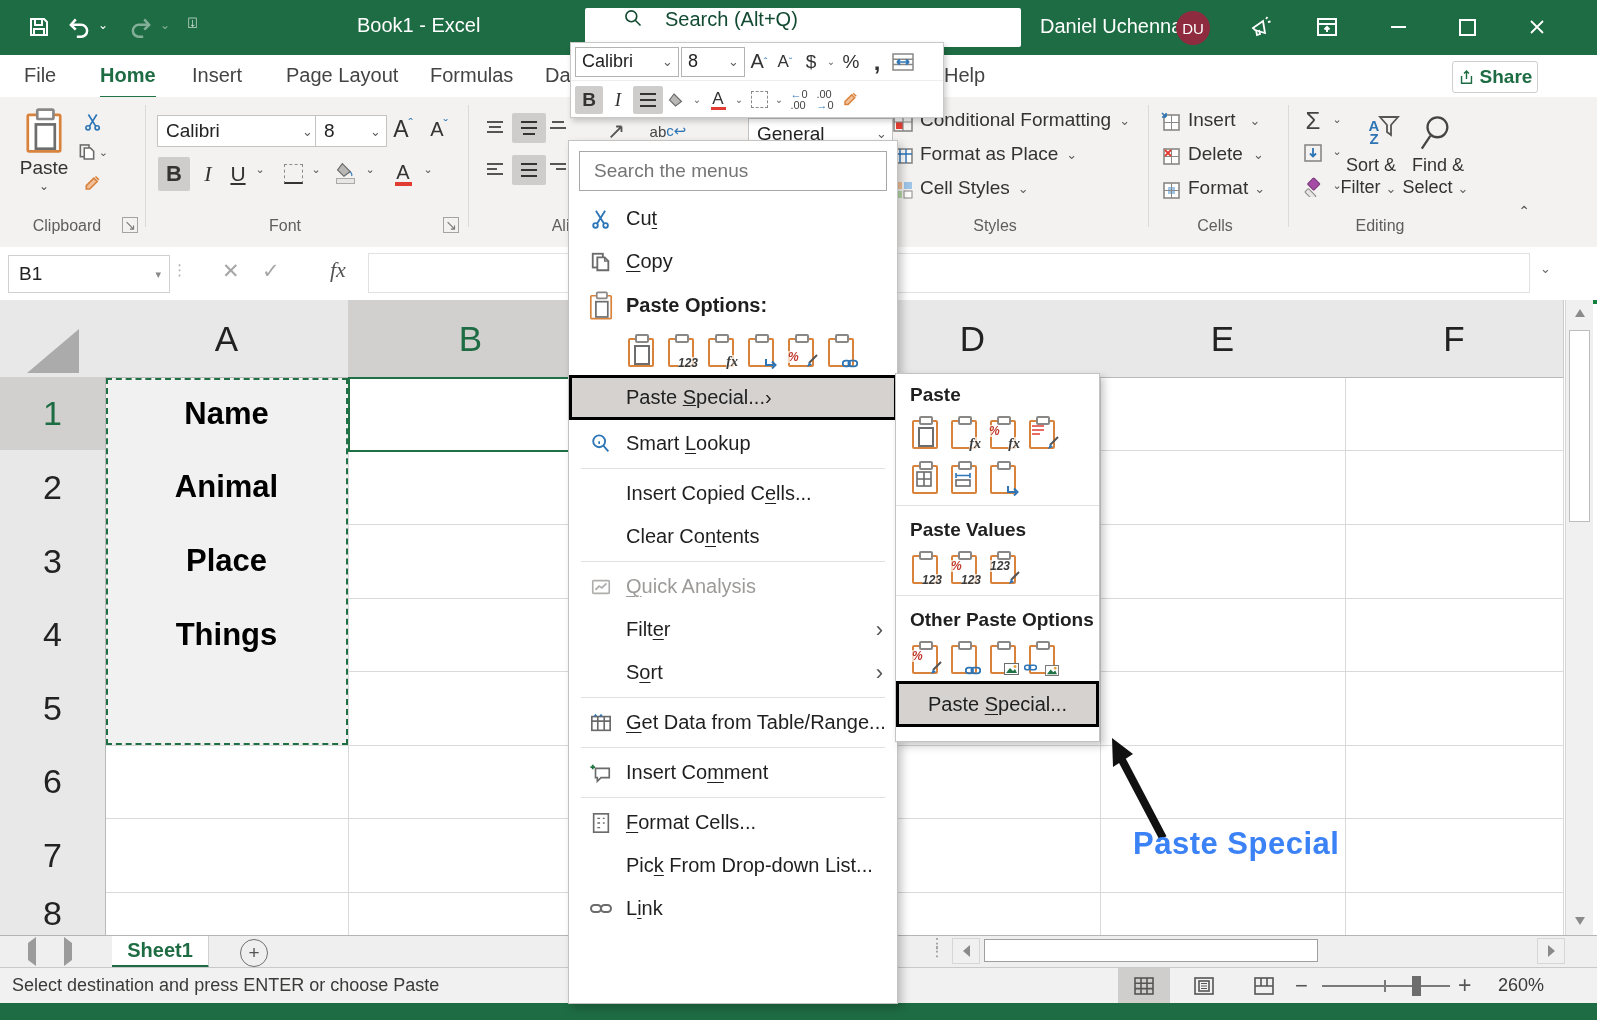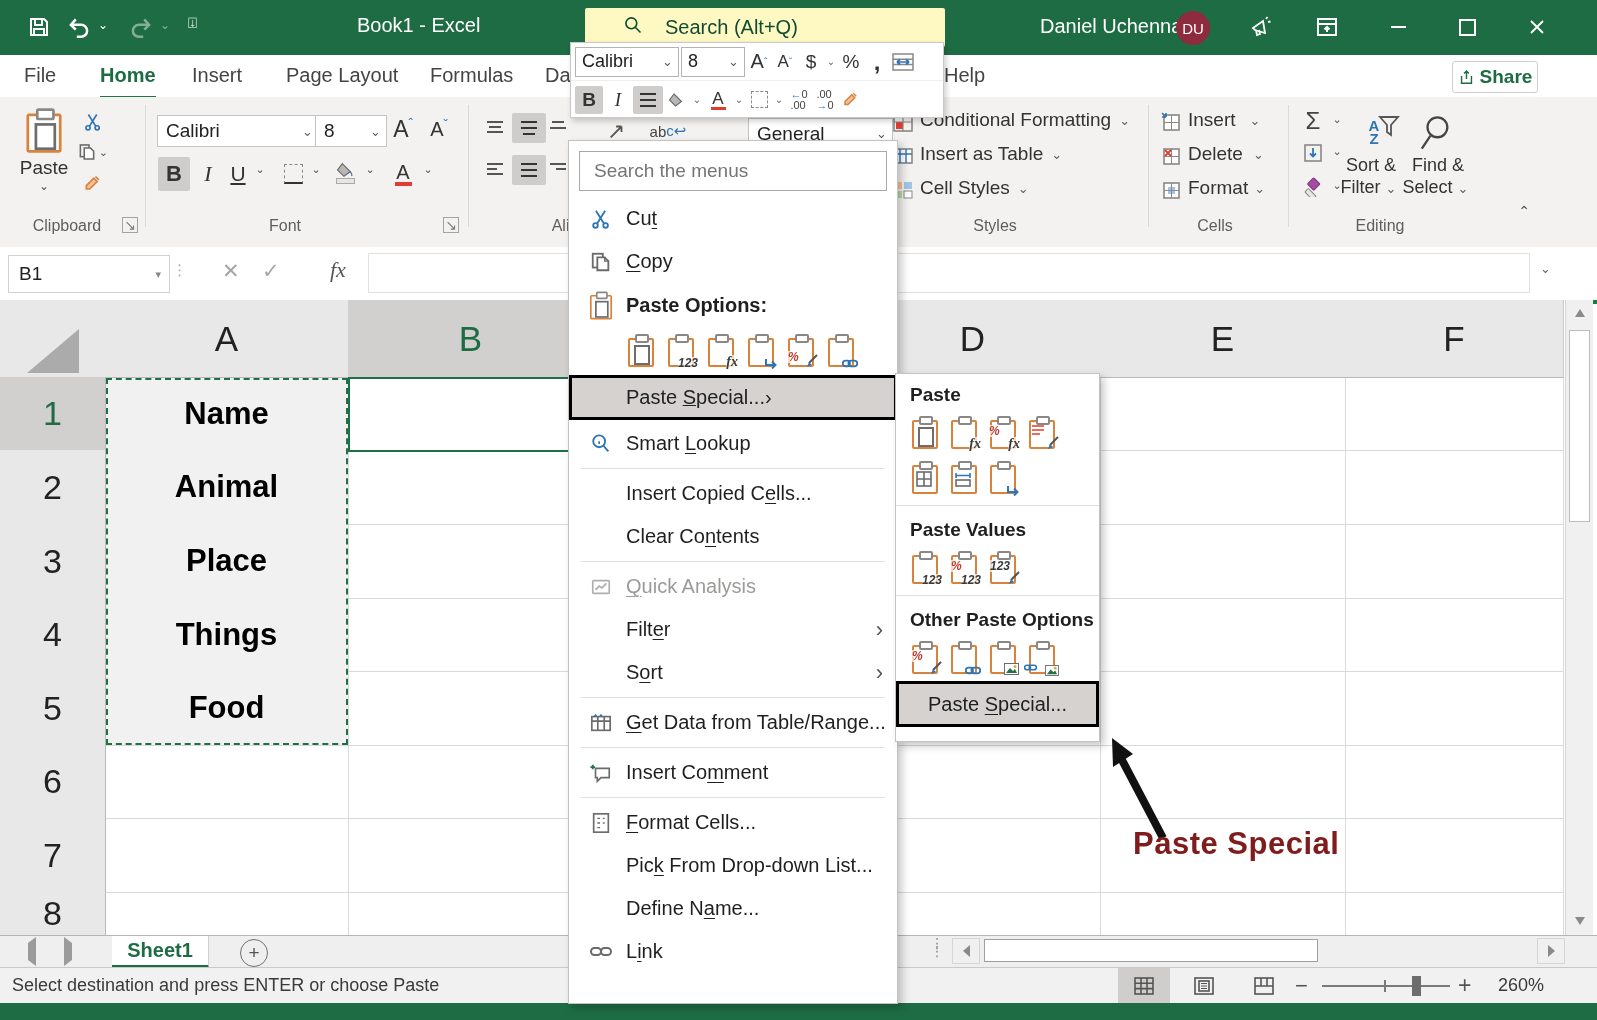--- a/index.html
+++ b/index.html
@@ -3,22 +3,22 @@
 <meta charset="utf-8">
 <style>
   html,body{margin:0;padding:0;background:#fff}
   #app{position:relative;width:1597px;height:1020px;overflow:hidden;background:#fff;
        font-family:"Liberation Sans",sans-serif;color:#222}
   .a{position:absolute}
   
   .titlebar{left:0;top:0;width:1597px;height:55px;background:#1e6c43;color:#fff}
   .tb-ico{display:flex;align-items:center;justify-content:center;width:34px;height:34px}
   .tb-txt{font-size:20px;color:#fff}
-  .searchpill{left:585px;top:8px;width:360px;height:39px;background:#fef9c3;border-radius:2px;
-      display:flex;align-items:center;color:#124b31;font-size:20px}
+  .searchpill{left:585px;top:8px;width:436px;height:39px;background:#ffffff;border-radius:2px;
+      display:flex;color:#124b31;font-size:20px}
   .winbtn{width:46px;height:40px;display:flex;align-items:center;justify-content:center}
   .avatar{width:34px;height:34px;border-radius:50%;background:#8e2b3e;color:#fff;font-size:15px;
       display:flex;align-items:center;justify-content:center}
   
   .tabrow{left:0;top:55px;width:1597px;height:42px;background:#fff;border-bottom:1px solid #e1dfdd}
   .rtab{position:absolute;top:0;height:41px;display:flex;align-items:center;font-size:20px;color:#444}
   .rtab.active{color:#1e6c43;font-weight:bold;border-bottom:4px solid #217346}
   .sharebtn{left:1452px;top:6px;width:84px;height:30px;border:1px solid #d0cecd;border-radius:3px;
       background:#fff;color:#1e6c43;font-size:19px;font-weight:bold;display:flex;align-items:center;justify-content:center;gap:5px}
   
@@ -78,21 +78,21 @@
   
   .sub{left:895px;top:373px;width:203px;height:367px;background:#fff;border:1px solid #c3c3c3;
      box-shadow:4px 4px 8px rgba(0,0,0,.22);z-index:31}
   .subh{font-weight:bold;font-size:19px;padding:10px 0 6px 14px;color:#1f1f1f}
   .subrow{display:flex;gap:9px;padding:4px 0 8px 14px}
   .subsep{height:1px;background:#e1e1e1;margin:3px 0}
   .subhl{position:absolute;left:0;top:307px;width:197px;height:40px;background:#d5d2d0;border:3px solid #000;
      display:flex;align-items:center;justify-content:center;font-size:20px;color:#1f1f1f}
   .subhl u{text-underline-offset:3px}
   
-  .anno-label{left:1133px;top:826px;font-size:31px;font-weight:bold;color:#7f1d1d;z-index:25;letter-spacing:.5px}
+  .anno-label{left:1133px;top:826px;font-size:31px;font-weight:bold;color:#3b82f6;z-index:25;letter-spacing:.5px}
   
   .sheetbar{left:0;top:935px;width:1597px;height:32px;background:#efefef;border-top:1px solid #b5b5b5}
   .sheettab{left:112px;top:0;width:96px;height:29px;background:#fff;color:#1e6c43;font-weight:bold;font-size:20px;
      display:flex;align-items:center;justify-content:center;border-bottom:3px solid #1e6c43;border-right:1px solid #d0d0d0}
   .addsheet{left:240px;top:3px;width:26px;height:26px;border:1.5px solid #6f6f6f;border-radius:50%;color:#555;
      font-size:19px;display:flex;align-items:center;justify-content:center}
   .statusbar{left:0;top:967px;width:1597px;height:36px;background:#f1f1f1;border-top:1px solid #c9c9c9;
      font-size:18px;color:#3a3a39}
   .greenstrip{left:0;top:1003px;width:1597px;height:17px;background:#1e6c43}
   .viewico{position:absolute;top:0;width:52px;height:35px;display:flex;align-items:center;justify-content:center}
@@ -322,21 +322,21 @@
         <span>Conditional Formatting</span>
         <span class="chv" style="margin-left:8px">⌄</span>
       </div>
     <div class="rbtn" style="left:890px;top:46px;width:26px;height:26px">
         <svg width="20" height="20" viewBox="0 0 20 20">
           <rect x="1" y="3" width="18" height="14" fill="#fff" stroke="#8a8886" stroke-width="1.6"></rect>
           <path d="M1 8h18M7 3v14M13 3v14" stroke="#2e75b6" stroke-width="1.4"></path>
         </svg>
       </div>
     <div class="rbtn" style="left:920px;top:46px;font-size:19px">
-        <span>Insert as Table</span>
+        <span>Format as Place</span>
         <span class="chv" style="margin-left:8px">⌄</span>
       </div>
     <div class="rbtn" style="left:890px;top:80px;width:26px;height:26px">
         <svg width="20" height="20" viewBox="0 0 20 20">
           <rect x="1" y="2" width="8" height="7" fill="#f2c09a"></rect>
           <rect x="11" y="2" width="8" height="7" fill="#9fc5e8"></rect>
           <rect x="1" y="11" width="8" height="7" fill="#b6d7a8"></rect>
           <rect x="11" y="11" width="8" height="7" fill="#fff" stroke="#8a8886"></rect>
         </svg>
       </div>
@@ -469,21 +469,20 @@
   <div class="a rowhdr" style="left:0;top:671px;width:105px;height:74px">5</div>
   <div class="a rowhdr" style="left:0;top:745px;width:105px;height:73px">6</div>
   <div class="a rowhdr" style="left:0;top:818px;width:105px;height:74px">7</div>
   <div class="a rowhdr" style="left:0;top:892px;width:105px;height:43px">8</div>
 
   <div class="a ants" style="left:106px;top:378px;width:238px;height:363px;z-index:4"></div>
   <div class="a cellv" style="left:105px;top:377px;width:243px;height:73px;z-index:5">Name</div>
   <div class="a cellv" style="left:105px;top:450px;width:243px;height:74px;z-index:5">Animal</div>
   <div class="a cellv" style="left:105px;top:598px;width:243px;height:73px;z-index:5">Things</div>
   <div class="a cellv" style="left:105px;top:524px;width:243px;height:74px;z-index:5">Place</div>
-  <div class="a cellv" style="left:105px;top:671px;width:243px;height:74px;z-index:5">Food</div>
 
   <div class="a activecell" style="left:348px;top:377px;width:243px;height:71px;z-index:4"></div>
 
   <div class="a vtrack">
     <div style="height:26px;display:flex;align-items:center;justify-content:center">
         <span class="tri up" style="border-left-width:5px;border-right-width:5px"></span>
       </div>
     <div style="position:absolute;bottom:2px;left:0;width:27px;height:24px;display:flex;align-items:center;justify-content:center">
         <span class="tri down" style="border-left-width:5px;border-right-width:5px"></span>
       </div>
@@ -754,23 +753,20 @@
             <path d="M8 7h3M8 12h3M8 17h3" stroke-width="1.5"></path>
             <path d="M14 7h2M14 12h2" stroke-width="1.5"></path>
           </svg>
         </span>
       <span><span></span><u>F</u><span>ormat Cells...</span></span>
     </div>
     <div class="mi">
       <span><span>Pic</span><u>k</u><span> From Drop-down List...</span></span>
     </div>
     <div class="mi">
-      <span><span>Define N</span><u>a</u><span>me...</span></span>
-    </div>
-    <div class="mi">
       <span class="mic">
           <svg width="22" height="15" viewBox="0 0 22 14" fill="none" stroke="#6b6b6b" stroke-width="2">
             <rect x="1" y="3.5" width="10" height="7" rx="3.5"></rect>
             <rect x="11" y="3.5" width="10" height="7" rx="3.5"></rect>
           </svg>
         </span>
       <span><span>L</span><u>i</u><span>nk</span></span>
     </div>
   </div>
 

